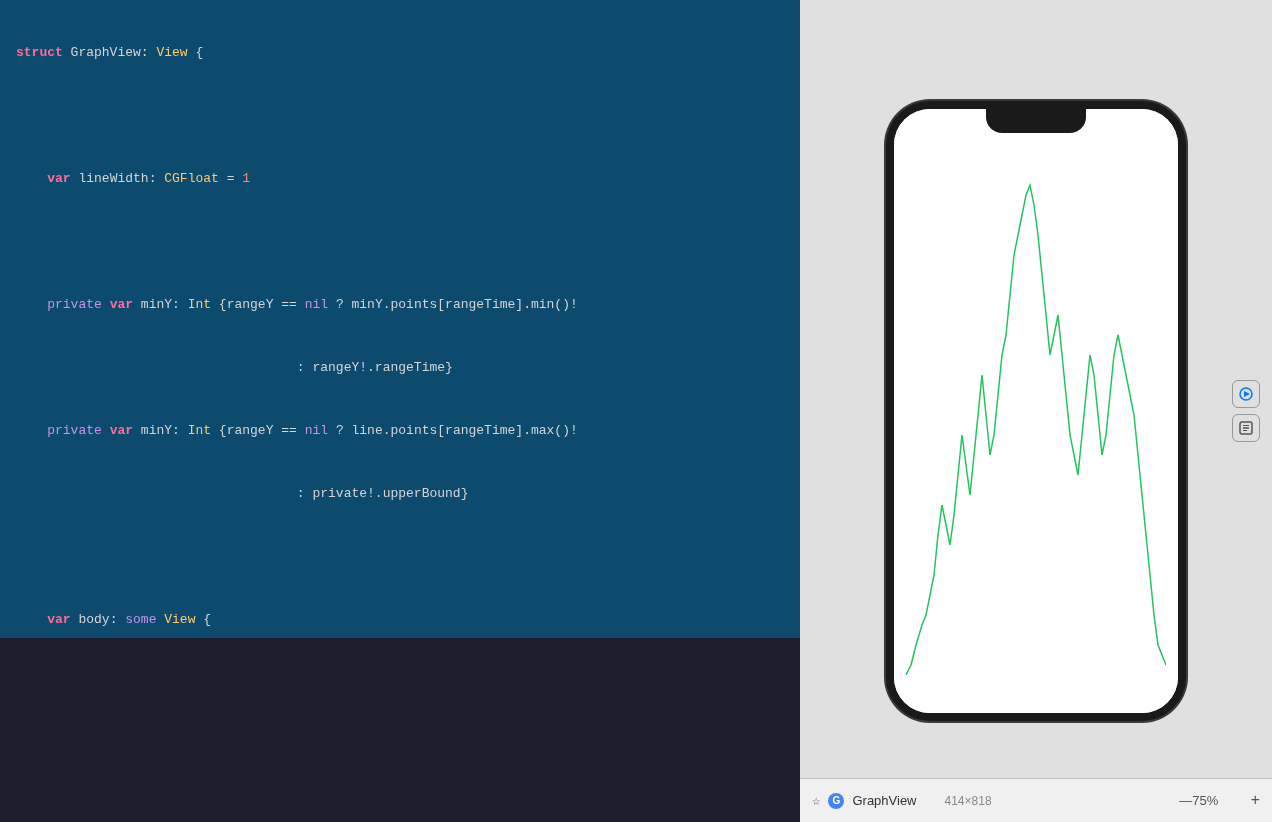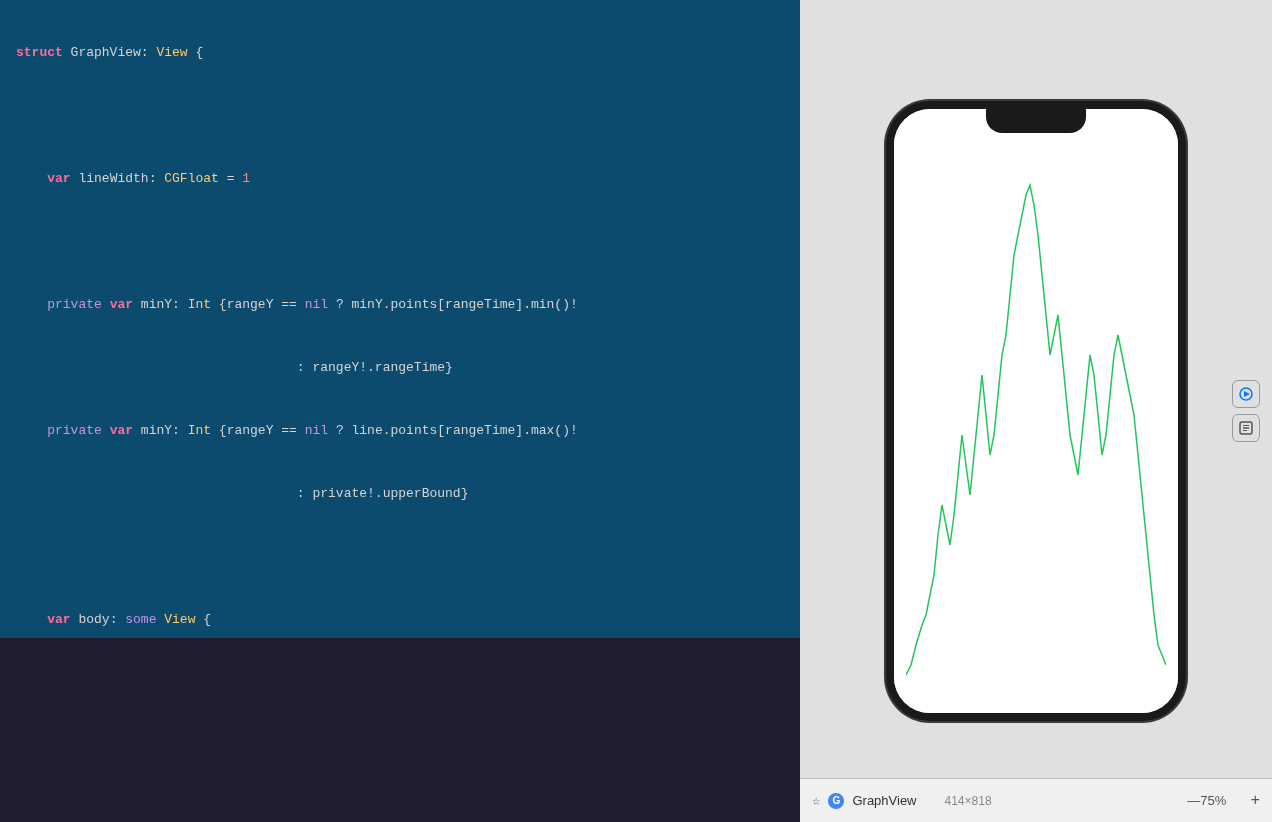--- a/index.html
+++ b/index.html
@@ -132,21 +132,21 @@
       font-size: 12px;
       color: #888;
       margin-left: 20px;
     }
 
     .toolbar-zoom {
       font-family: sans-serif;
       font-size: 13px;
       color: #555;
       margin-left: auto;
-      margin-right: 16px;
+      margin-right: 24px;
     }
 
     .toolbar-plus {
       font-size: 16px;
       color: #555;
       cursor: pointer;
     }
 
     .icon-btn {
       width: 28px;

